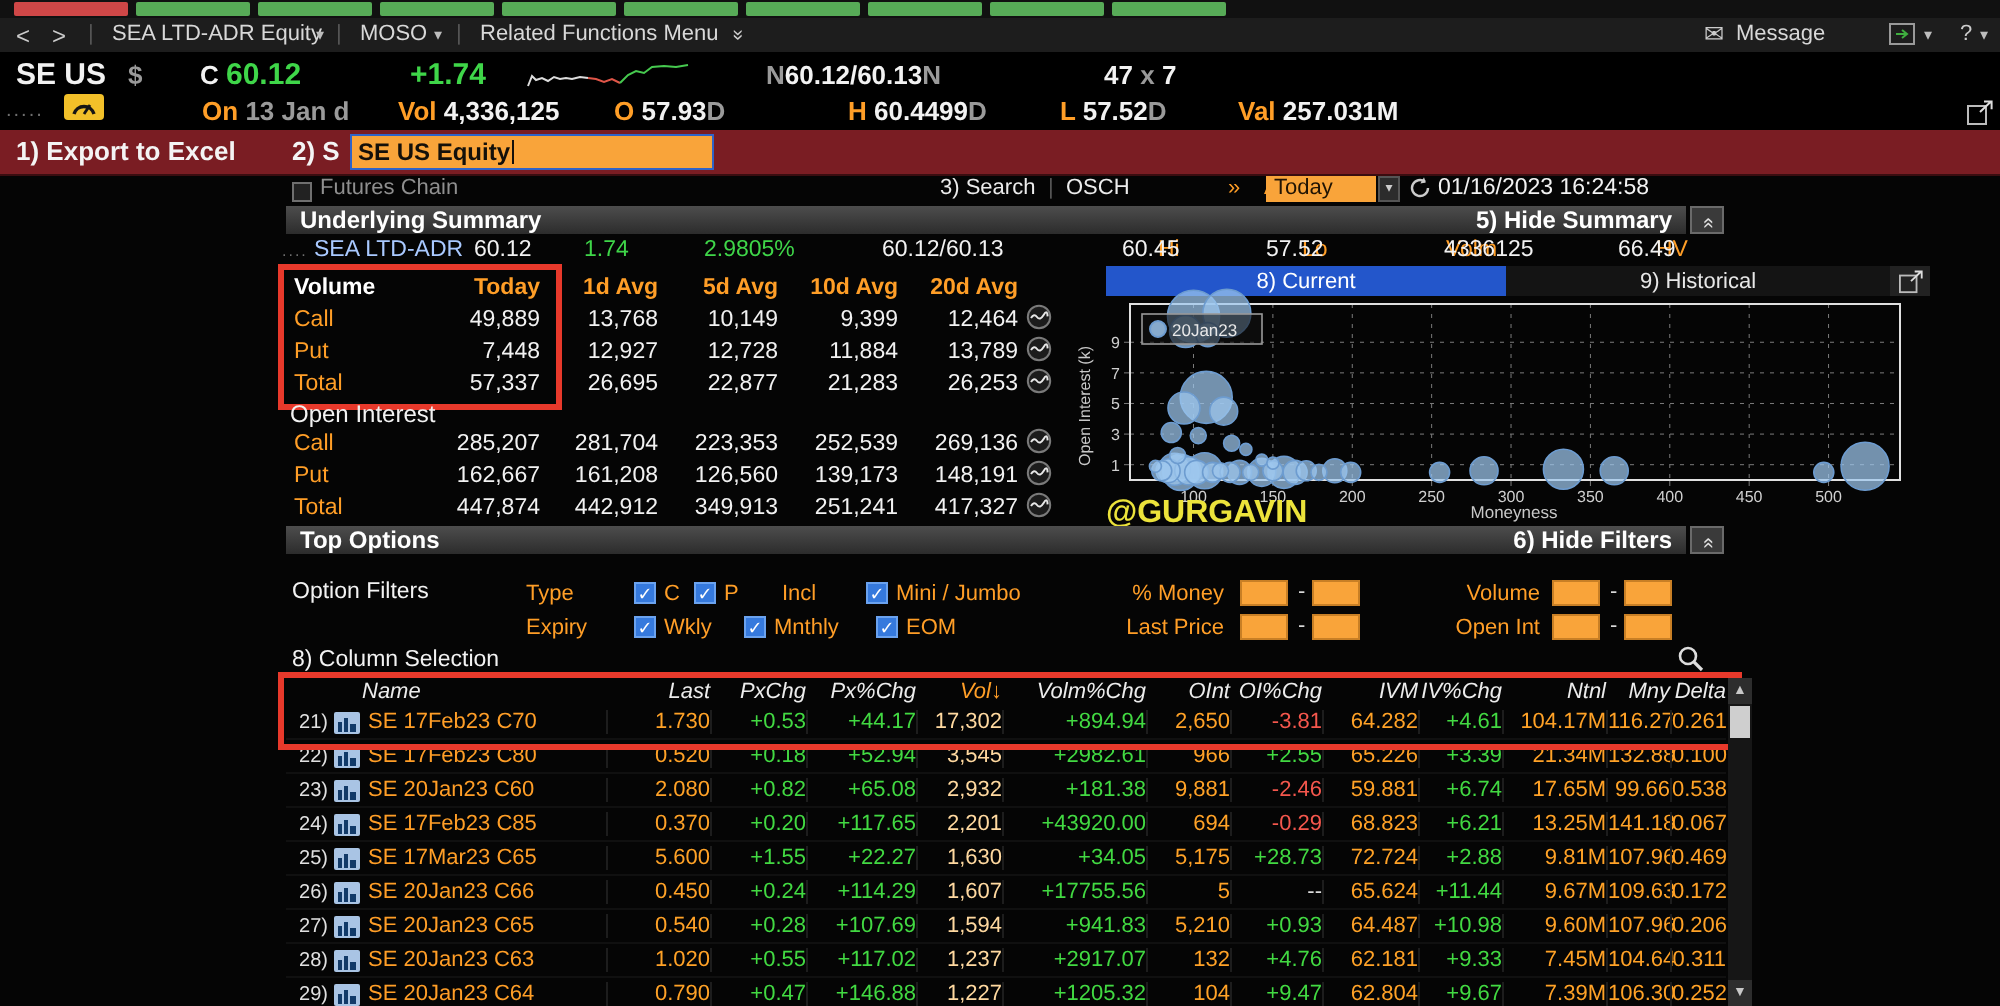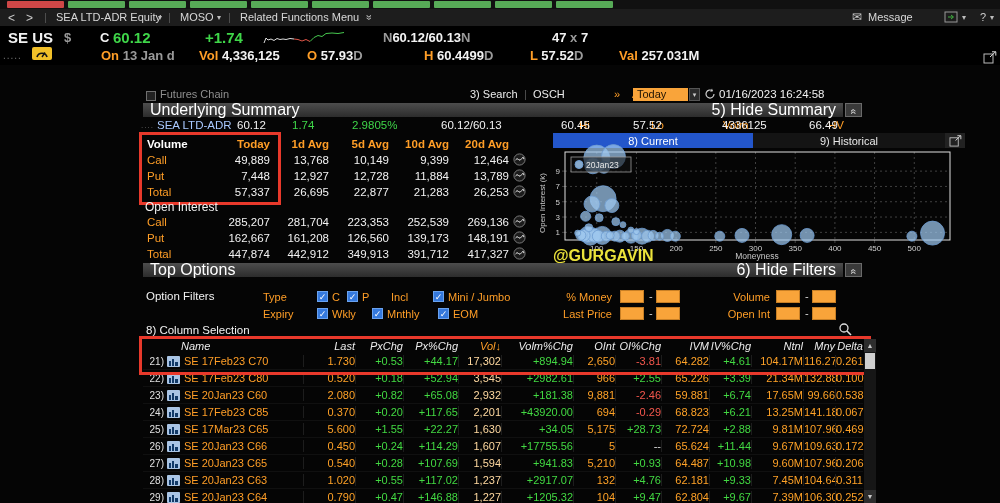--- a/index.html
+++ b/index.html
@@ -23,21 +23,21 @@
   .grn{color:#3fd649;}
   .blu{color:#a9c9ff;}
   .q1{font-size:15px;font-weight:bold;}
   .q2{font-size:13px;font-weight:bold;}
   
   #cmdbar{position:absolute;left:0;top:65px;width:1000px;height:22px;background:#7a1d23;border-bottom:1px solid #3a0d10;font-size:13px;font-weight:bold;color:#f4f4f4;}
   #ticker-input{position:absolute;left:175px;top:2px;width:177px;height:16px;background:#f9a43a;border:1px solid #2f63c8;display:flex;align-items:center;padding-left:3px;}
   #ticker-input span{color:#14100a;font-size:12px;font-weight:bold;}
   #cursor{width:1px;height:12px;background:#14100a;margin-left:1px;}
   
-  .secbar{position:absolute;left:143px;width:700px;height:14px;background:linear-gradient(#4d4d4d,#2c2c2c);font-size:16px;color:#fff;display:flex;align-items:center;justify-content:space-between;padding:0 7px;box-sizing:border-box;}
+  .secbar{position:absolute;left:143px;width:700px;height:14px;background:linear-gradient(#4d4d4d,#2c2c2c);font-size:12px;color:#fff;display:flex;align-items:center;justify-content:space-between;padding:0 7px;box-sizing:border-box;font-weight:bold;}
   .chevbox{position:absolute;left:845px;width:17px;height:14px;background:#3a3a3a;border:1px solid #6a6a6a;box-sizing:border-box;text-align:center;line-height:11px;}
   
   .srow,.shead{display:grid;grid-template-columns:57px 70px 59px 60px 60px 60px 18px;height:16px;align-items:center;font-size:11.5px;}
   .shead{font-weight:bold;}
   .slbl{color:#ff9e27;padding-left:4px;}
   .sval{color:#f2f2f2;text-align:right;}
   .shdr{color:#ff9e27;text-align:right;}
   .sic{padding-left:4px;}
   .redbox{position:absolute;border:3px solid #e8392b;background:transparent;}
   
@@ -146,20 +146,28 @@
     <span class="abs q2" style="left:491px;top:22px;"><span class="org">L</span> <span class="wht">57.52</span><span class="gry">D</span></span>
     <span class="abs q2" style="left:580px;top:22px;"><span class="org">Val</span> <span class="wht">257.031M</span></span>
     <span class="abs" style="left:983px;top:24px;">
       <svg width="14" height="13" viewBox="0 0 14 13">
           <rect x="1" y="3" width="9" height="9" fill="none" stroke="#bbb"></rect>
           <path d="M7 6 L12.5 0.8 M9 0.8 H12.8 V4.6" stroke="#ddd" fill="none"></path>
         </svg>
     </span>
   </div>
 
+  <div id="cmdbar">
+    <span class="abs" style="left:8px;top:3px;">1) Export to Excel</span>
+    <span class="abs" style="left:146px;top:3px;">2) S</span>
+    <div id="ticker-input">
+      <span>SE US Equity</span>
+      <div id="cursor"></div>
+    </div>
+  </div>
 
   <span class="abs" style="left:146px;top:91px;width:8px;height:8px;border:1px solid #6f6f6f;background:#222;"></span>
   <span class="abs" style="left:160px;top:88px;font-size:11px;color:#8f8f8f;">Futures Chain</span>
   <span class="abs" style="left:470px;top:88px;font-size:11px;color:#ececec;">3) Search</span>
   <span class="abs navsep" style="left:524px;top:88px;font-size:11px;">|</span>
   <span class="abs" style="left:533px;top:88px;font-size:11px;color:#ececec;">OSCH</span>
   <span class="abs org" style="left:575px;top:88px;font-size:11px;">»</span>
   <span class="abs org" style="left:593px;top:88px;font-size:11px;">As of</span>
   <span class="abs" style="left:633px;top:88px;width:55px;height:13px;background:#f9a43a;color:#201404;font-size:11px;padding-left:4px;box-sizing:border-box;">Today</span>
   <span class="abs" style="left:689px;top:88px;width:11px;height:13px;background:#2c2c2c;border:1px solid #555;box-sizing:border-box;text-align:center;line-height:11px;font-size:7px;color:#ccc;">▾</span>
@@ -267,21 +275,21 @@
           <span class="sic"><svg width="13" height="13" viewBox="0 0 13 13">
               <circle cx="6.5" cy="6.5" r="5.6" fill="#1c1c1c" stroke="#7a7a7a"></circle>
               <path d="M2.5 7 Q4 4.5 5.5 6.5 T8.8 5.5 T10.8 6.2" fill="none" stroke="#e8e8e8" stroke-width="1"></path>
             </svg></span>
         </div>
         <div class="srow">
           <span class="slbl">Total</span>
           <span class="sval">447,874</span>
           <span class="sval">442,912</span>
           <span class="sval">349,913</span>
-          <span class="sval">391,712</span>
+          <span class="sval">251,241</span>
           <span class="sval">417,327</span>
           <span class="sic"><svg width="13" height="13" viewBox="0 0 13 13">
               <circle cx="6.5" cy="6.5" r="5.6" fill="#1c1c1c" stroke="#7a7a7a"></circle>
               <path d="M2.5 7 Q4 4.5 5.5 6.5 T8.8 5.5 T10.8 6.2" fill="none" stroke="#e8e8e8" stroke-width="1"></path>
             </svg></span>
         </div>
       </div>
   </div>
 
   <div id="chart-block">

